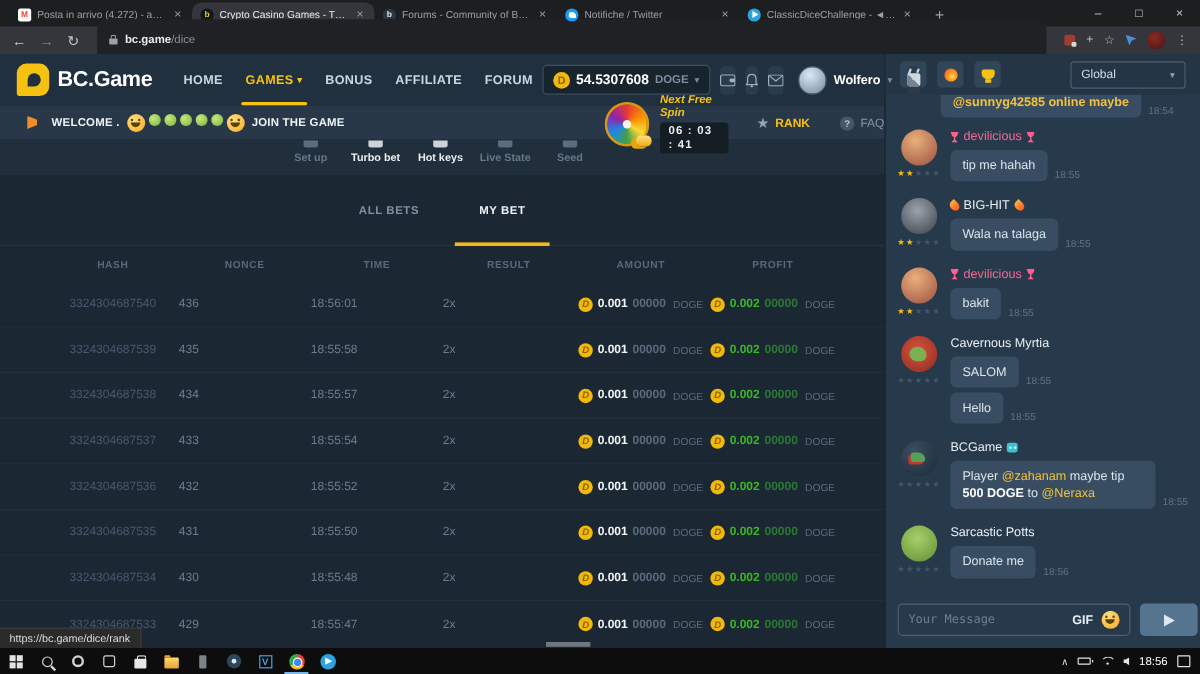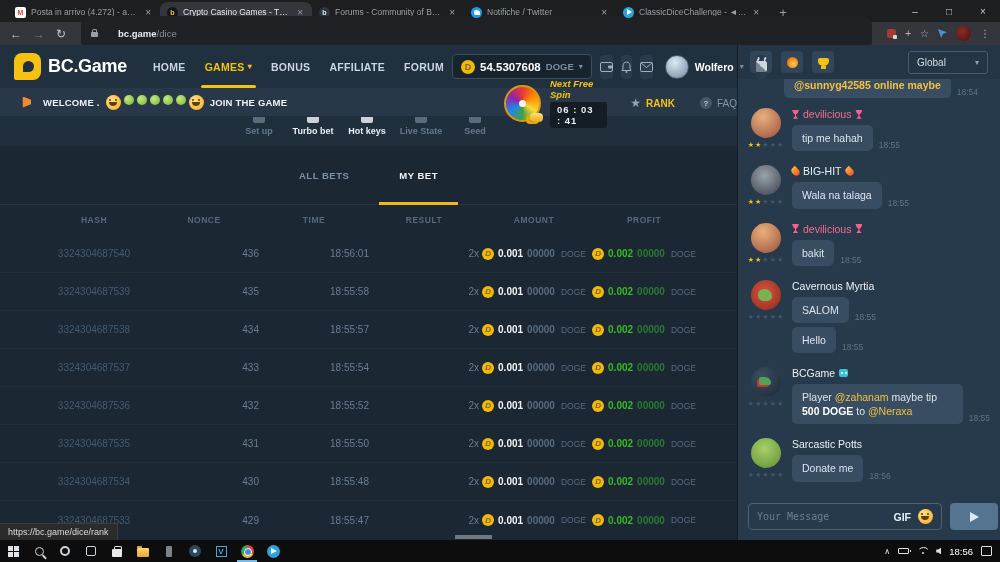--- a/index.html
+++ b/index.html
@@ -20,21 +20,21 @@
   .fav.tw{background:#1d9bf0;border-radius:50%;position:relative}
   .fav.tw::after{content:"";width:6px;height:5px;background:#fff;border-radius:60% 100% 10% 60%}
   .fav.tg{background:#2aa3de;border-radius:50%;position:relative}
   .fav.tg::after{content:"";width:0;height:0;border-left:5px solid #fff;border-top:3px solid transparent;border-bottom:3px solid transparent;margin-left:1px}
   .newtab{width:18px;height:18px;color:#9aa0a6;font-size:13px;display:flex;align-items:center;justify-content:center;margin:0 4px 1px 6px}
   .winctl{margin-left:auto;display:flex;height:22px}
   .winctl span{width:34px;display:flex;align-items:center;justify-content:center;color:#c9ccd0;font-size:10px}
   .toolbar{height:23px;background:#34363b;display:flex;align-items:center;padding:0 10px;gap:11px}
   .navbtn{color:#c2c6cb;font-size:12px;line-height:1}
   .navbtn.dim{color:#7a7f85}
-  .omnibox{flex:1;height:35px;background:#1f2125;border-radius:9px;display:flex;align-items:center;gap:20px;padding:0 10px;margin:0 4px}
+  .omnibox{flex:1;height:35px;background:#1f2125;border-radius:9px;display:flex;align-items:center;gap:6px;padding:0 10px;margin:0 4px}
   .lock{width:7px;height:5px;background:#9aa0a6;border-radius:1px;position:relative;margin-top:2px;flex:none}
   .lock::before{content:"";position:absolute;top:-3px;left:1px;width:3px;height:3px;border:1px solid #9aa0a6;border-bottom:none;border-radius:2px 2px 0 0}
   .url{font-size:9.5px;color:#e8eaed;font-weight:bold}
   .url .path{color:#8b9096;font-weight:normal}
   .chromeicons{display:flex;align-items:center;gap:9px}
   .ci{font-size:10px;color:#b6babf}
   .ext1{width:9px;height:9px;border-radius:2px;background:#a33c30;position:relative}
   .ext1::after{content:"";position:absolute;right:-1px;bottom:-1px;width:4px;height:4px;background:#d5d7da;border-radius:1px}
   .ext2{width:9px;height:9px;background:#4a90d9;clip-path:polygon(0 0,100% 35%,55% 55%,35% 100%)}
   .cavatar{width:15px;height:15px;border-radius:50%;background:radial-gradient(circle at 40% 35%,#8a2b26,#4a120f)}
@@ -103,39 +103,39 @@
   .bet-tabs{height:59px;display:flex;align-items:center;justify-content:center;gap:50px;border-bottom:1px solid #243443;position:relative}
   .btab{position:relative;height:59px;display:flex;align-items:center;color:#7f91a3;font-size:9.5px;font-weight:bold;letter-spacing:.5px}
   .btab.active{color:#eef3f7}
   .btab.active::after{content:"";position:absolute;left:-20px;right:-20px;bottom:0;height:3px;background:#f0b916}
   .tgrid{display:grid;grid-template-columns:repeat(6,110px);padding-left:39px;align-items:center}
   .thead{height:30px;color:#57697b;font-size:8.5px;font-weight:bold;letter-spacing:.5px}
   .thead span{text-align:center}
   .trow{height:38px;border-bottom:1px solid #212f3c;font-size:10px}
   .trow:last-child{border-bottom:none}
   .c-hash{color:#465a6e;text-align:center}
-  .c-dim{color:#6b7d90;text-align:right}
+  .c-dim{color:#6b7d90;text-align:left}
   .c-money{display:flex;align-items:center;justify-content:center;gap:4px;white-space:nowrap}
   .coin-s{width:12px;height:12px;border-radius:50%;background:#f0b90b;color:#8a6400;font-size:8px;font-weight:bold;display:flex;align-items:center;justify-content:center;flex:none}
   .amt-b{color:#f2f5f8;font-weight:bold}
   .amt-z{color:#5a6b7d;font-weight:bold}
   .unit{color:#5a6b7d;font-size:8.5px;margin-left:2px}
   .pro-b{color:#3bb924;font-weight:bold}
   .pro-z{color:#2b7a33;font-weight:bold}
 
   
   .chat-tb{height:34px;background:#243646;display:flex;align-items:center;gap:9px;padding:0 12px;flex:none}
   .cbtn{width:22px;height:22px;background:#324659;border-radius:4px;display:flex;align-items:center;justify-content:center}
   .rain-ic{width:11px;height:11px;position:relative}
   .rain-ic i{position:absolute;width:2px;height:6px;background:#c7d3dd;border-radius:1px;transform:rotate(20deg)}
   .rain-ic i:nth-child(1){left:1px;top:0}.rain-ic i:nth-child(2){left:5px;top:4px}.rain-ic i:nth-child(3){left:8px;top:0;height:4px}
   .fire-ic{width:11px;height:11px;border-radius:50%;background:radial-gradient(circle at 60% 60%,#ffd54f,#ff7a1a 60%,#e64a19)}
   .trophy-ic{width:11px;height:8px;background:#f5c211;border-radius:2px 2px 5px 5px;position:relative}
   .trophy-ic::after{content:"";position:absolute;left:3px;bottom:-3px;width:5px;height:3px;background:#f5c211}
-  .chan-sel{margin-left:auto;width:80px;height:23px;border:1px solid #4a5d70;border-radius:3px;display:flex;align-items:center;justify-content:space-between;padding:0 8px;color:#d4dde5;font-size:10px}
+  .chan-sel{margin-left:auto;width:96px;height:23px;border:1px solid #4a5d70;border-radius:3px;display:flex;align-items:center;justify-content:space-between;padding:0 8px;color:#d4dde5;font-size:10px}
   .chan-caret{color:#8fa2b3;font-size:8px}
   .msgs{flex:1;padding:0 10px;overflow:hidden}
   .partial{display:flex;align-items:flex-end;gap:6px;margin-left:36px}
   .partial .bubble{margin-top:-7px;color:#f2c13d;font-weight:bold}
   .msg{display:flex;margin-top:10px}
   .msg-left{width:36px;flex:none;display:flex;flex-direction:column;align-items:center}
   .avatar{width:30px;height:30px;border-radius:50%;flex:none}
   .av-dev{background:radial-gradient(circle at 40% 30%,#e8b07a,#9c4f42)}
   .av-big{background:radial-gradient(circle at 45% 35%,#9aa3ad,#3a4048)}
   .av-cav{background:radial-gradient(circle at 45% 40%,#d6543f,#8e2a1d);position:relative}

